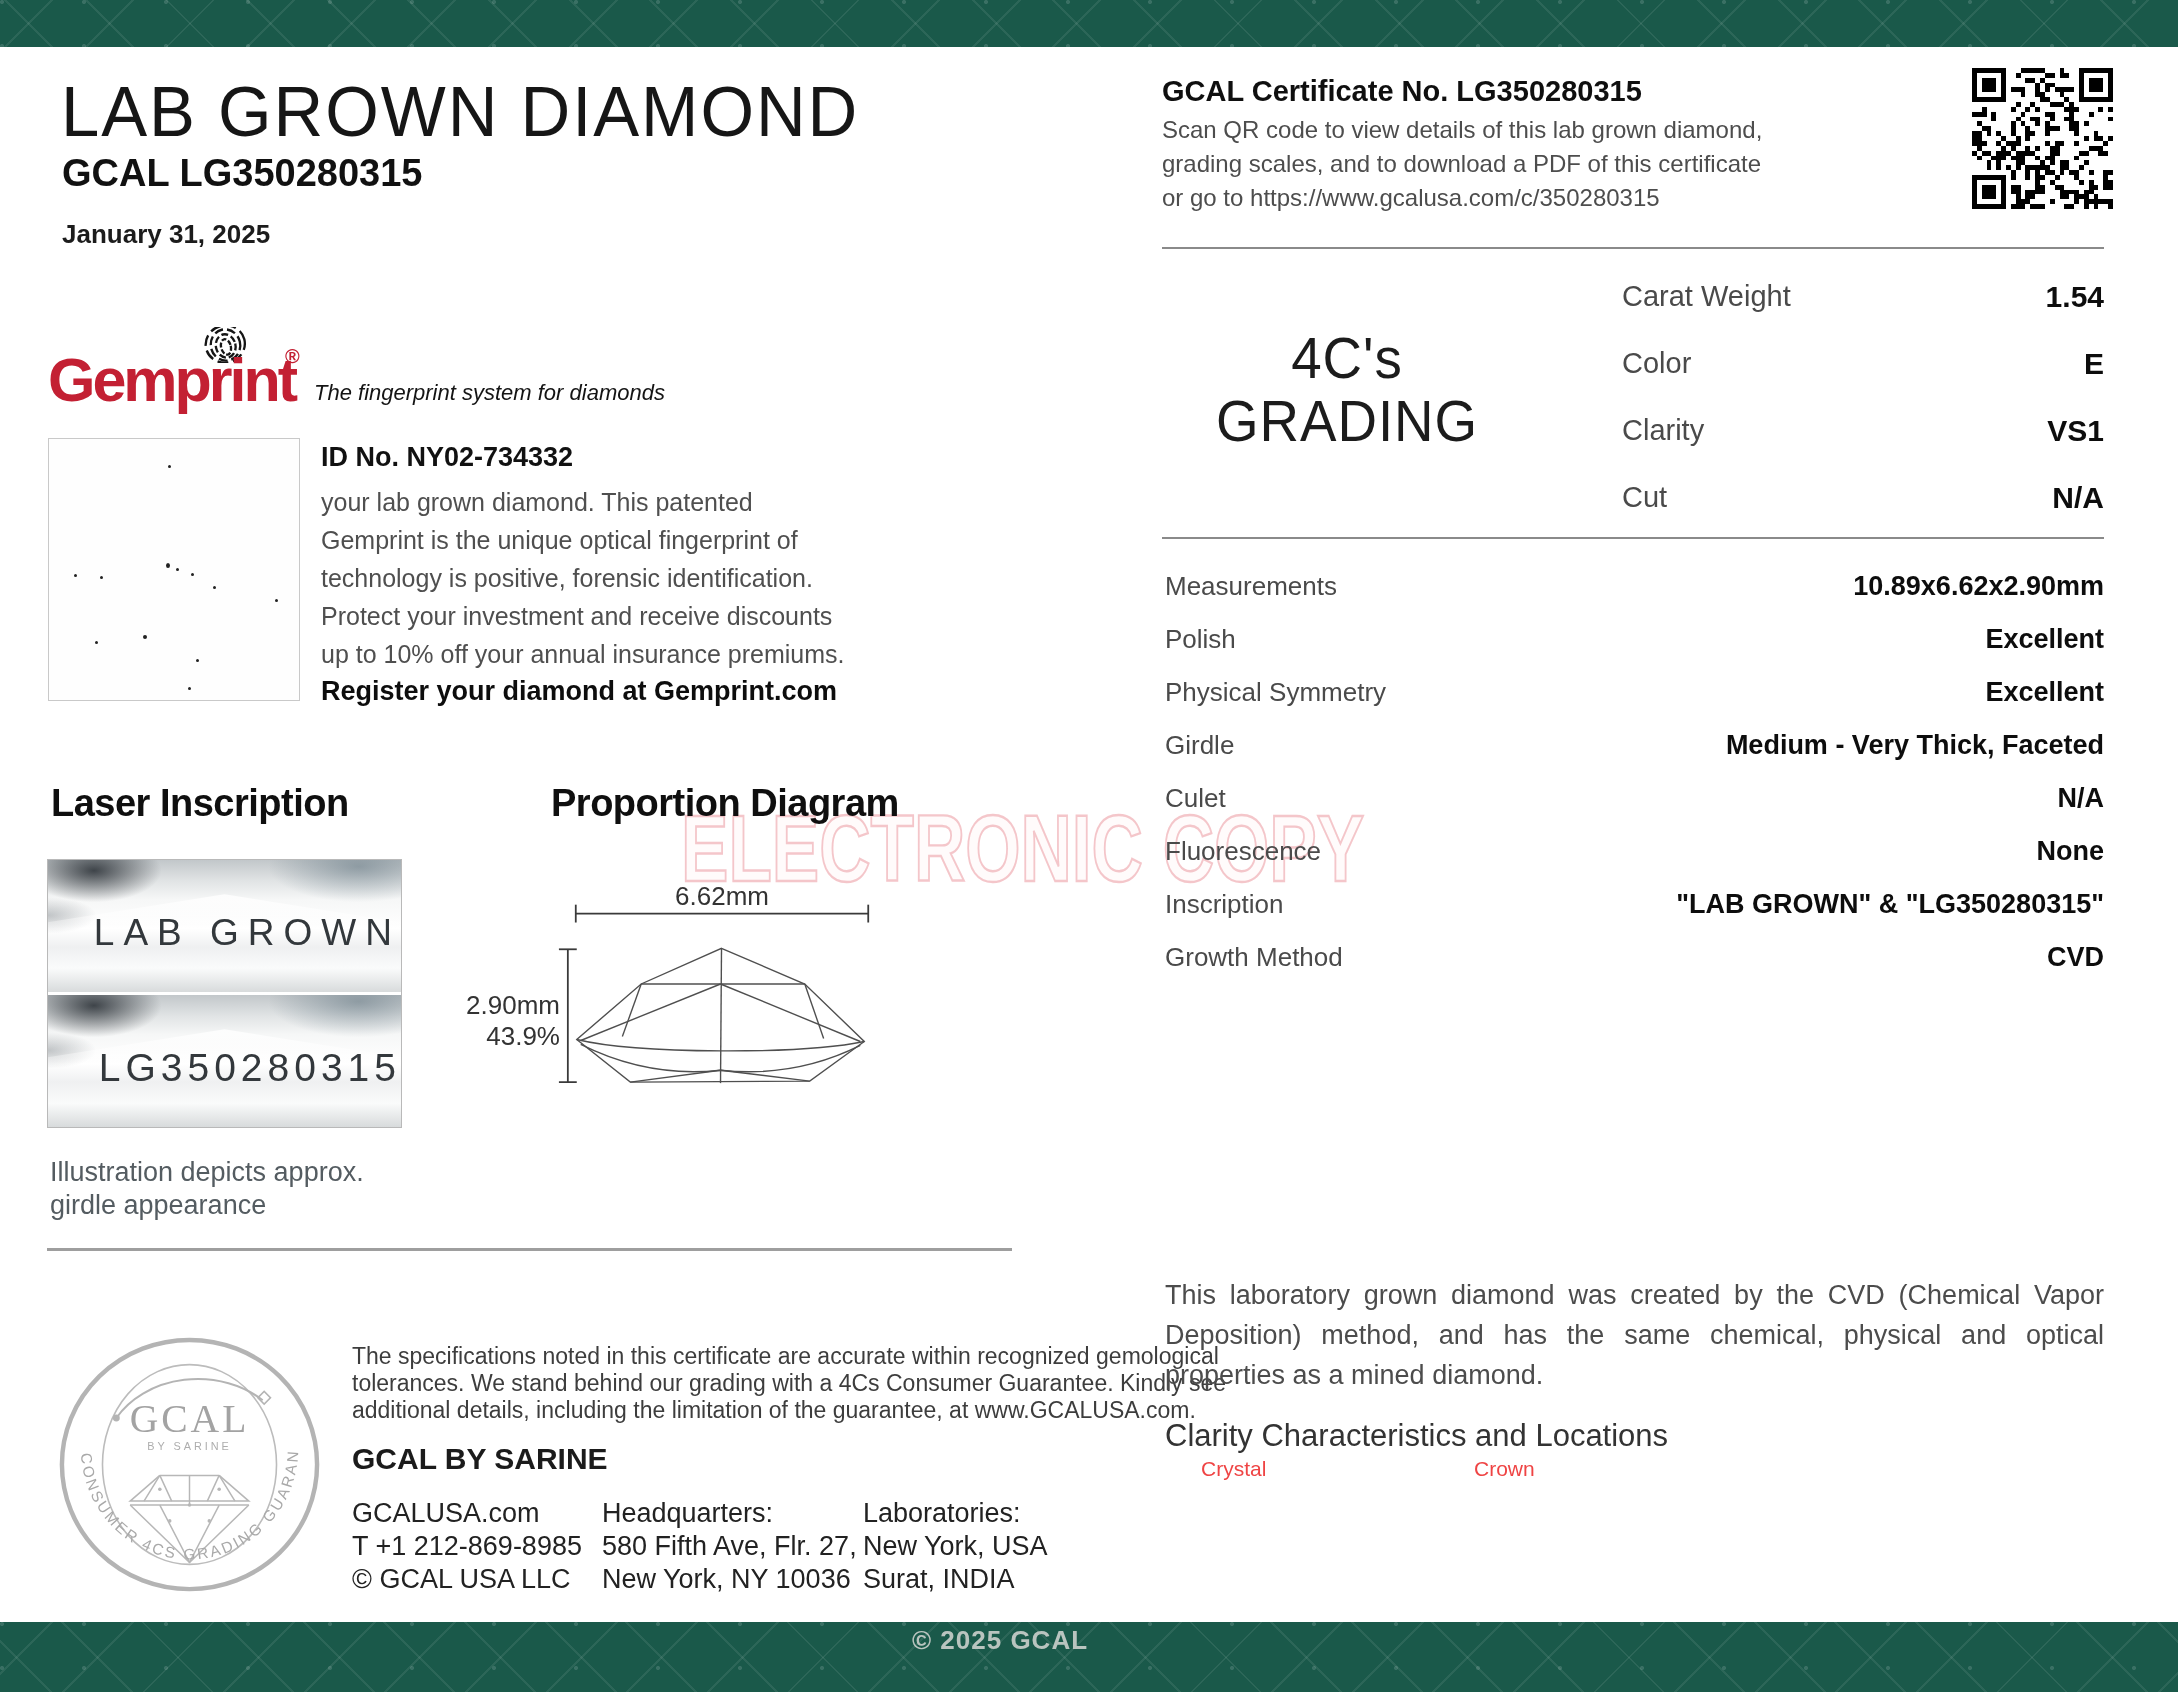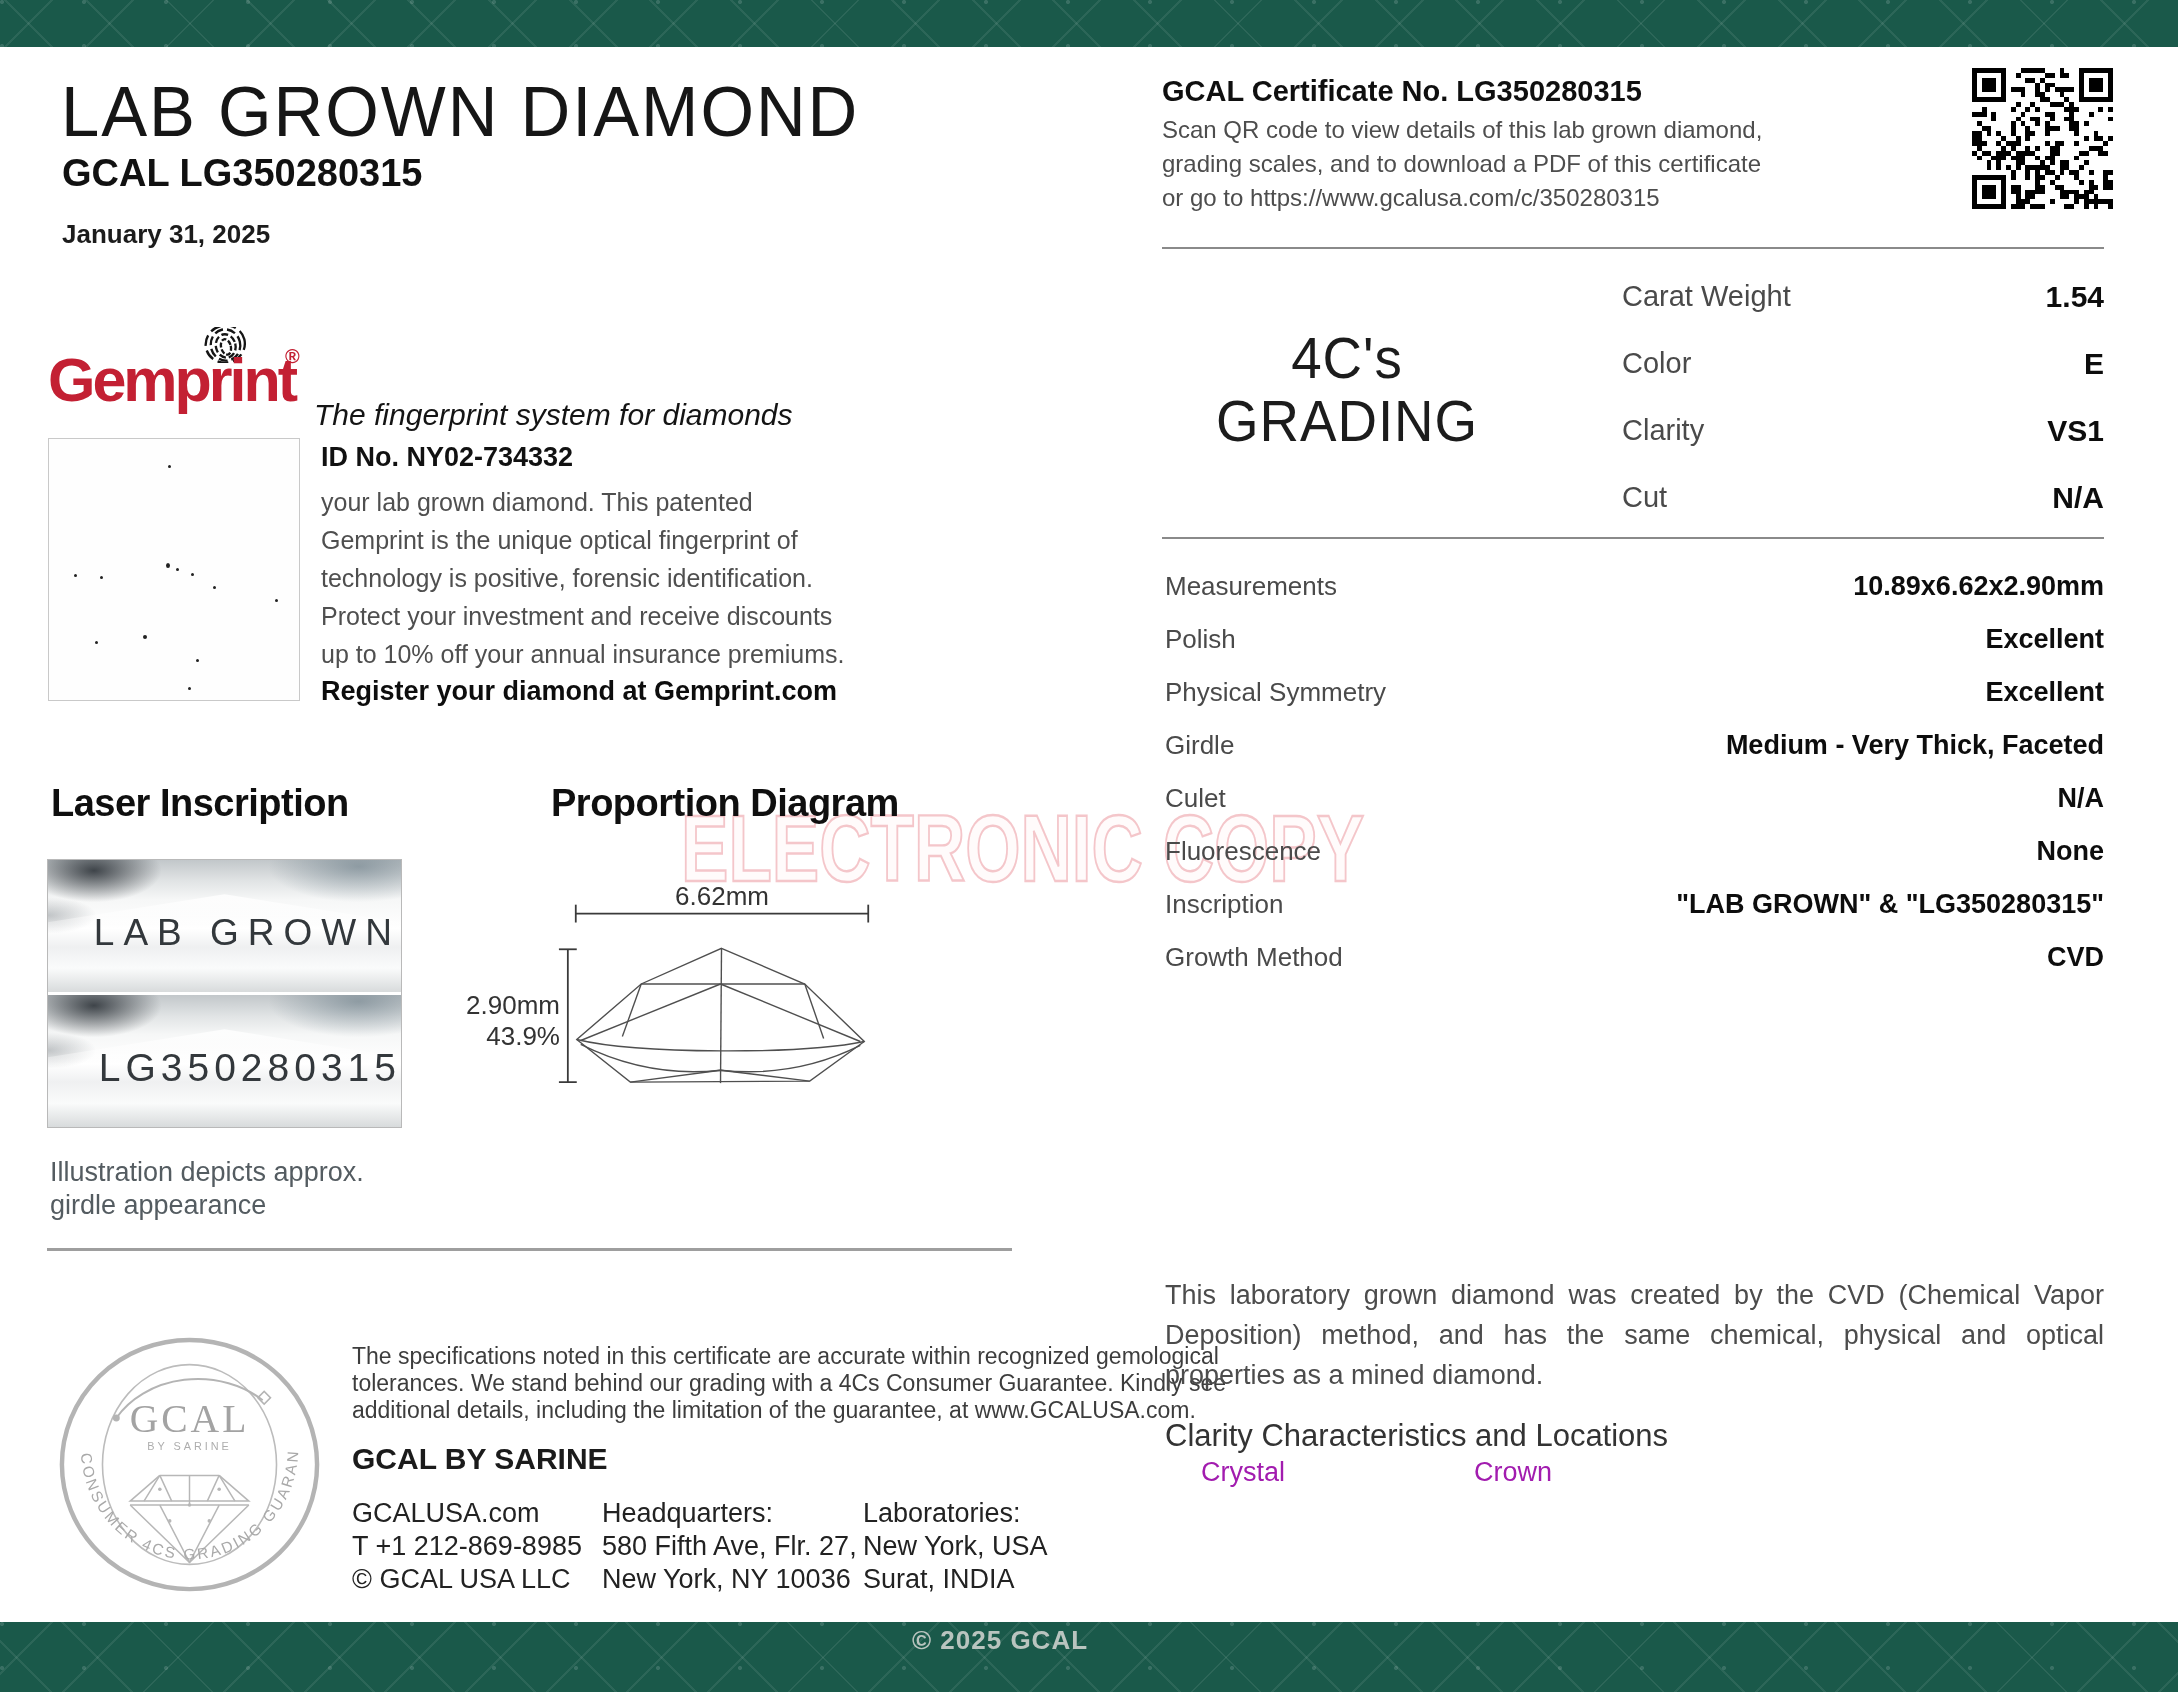--- a/index.html
+++ b/index.html
@@ -28,21 +28,21 @@
   .footer-copy{left:0;top:1625px;width:2000px;text-align:center;font-size:26px;font-weight:700;color:#b9c4bf;letter-spacing:1px;}
 
   
   .main-title{left:61px;top:71px;font-size:71px;font-weight:400;letter-spacing:2px;color:#161616;transform:scaleX(.97);transform-origin:left;}
   .cert-id{left:62px;top:152px;font-size:38px;font-weight:700;color:#111;}
   .cert-date{left:62px;top:219px;font-size:26px;font-weight:700;color:#1c1c1c;}
 
   .gemprint-logo{left:48px;top:345px;font-size:61px;font-weight:800;letter-spacing:-3px;color:var(--gemprint-red);font-stretch:condensed;}
   .gemprint-reg{left:285px;top:345px;font-size:20px;font-weight:700;color:var(--gemprint-red);}
   .fingerprint{left:198px;top:327px;}
-  .gemprint-tagline{left:314px;top:398px;font-size:30px;font-style:italic;font-weight:500;color:#141414;}
+  .gemprint-tagline{left:314px;top:380px;font-size:22px;font-style:italic;font-weight:500;color:#141414;}
 
   .speckle-box{left:48px;top:438px;width:252px;height:263px;background:#fefefe;border:1px solid #c9c9c9;}
   .speck{position:absolute;background:#222;border-radius:50%;}
 
   .gp-id{left:321px;top:442px;font-size:27px;font-weight:700;color:#111;}
   .gp-para{left:321px;top:483px;width:535px;font-size:25px;line-height:38px;color:#4f4f4f;}
   .gp-register{left:321px;top:676px;font-size:27px;font-weight:700;color:#0d0d0d;}
 
   .h-laser{left:51px;top:782px;font-size:38px;font-weight:700;letter-spacing:-0.5px;color:#0f0f0f;}
   .h-prop{left:551px;top:782px;font-size:38px;font-weight:700;letter-spacing:-0.5px;color:#0f0f0f;}
@@ -89,21 +89,21 @@
   .g4-row .lbl{font-size:29px;color:#4a4a4a;}
   .g4-row .val{font-size:30px;font-weight:700;color:#0d0d0d;}
 
   .attr-rows{left:1165px;top:560px;width:939px;}
   .attr-row{display:flex;justify-content:space-between;align-items:center;height:53px;}
   .attr-row .lbl{font-size:26px;color:#4a4a4a;}
   .attr-row .val{font-size:27px;font-weight:700;color:#0d0d0d;}
 
   .cvd-para{left:1165px;top:1275px;width:939px;font-size:27px;line-height:40px;color:#4c4c4c;text-align:justify;}
   .cc-heading{left:1165px;top:1418px;font-size:31px;color:#333;}
-  .cc-item{top:1457px;font-size:27px;color:#a21caf;}
+  .cc-item{top:1457px;font-size:21px;color:#ef4444;}
   .cc-item-1{left:1201px;} .cc-item-2{left:1474px;}
 
   
   .watermark{left:681px;top:806px;opacity:.8;}
   .watermark text{font-family:"Liberation Sans","DejaVu Sans",sans-serif;font-weight:700;font-size:96px;
     fill:rgba(255,238,239,.30);stroke:var(--watermark-pink);stroke-width:2.4px;}
 
   svg .thin{fill:none;stroke:#4f4f4f;stroke-width:1.4;}
   svg .meas{fill:none;stroke:#3a3a3a;stroke-width:1.8;}
 </style>

